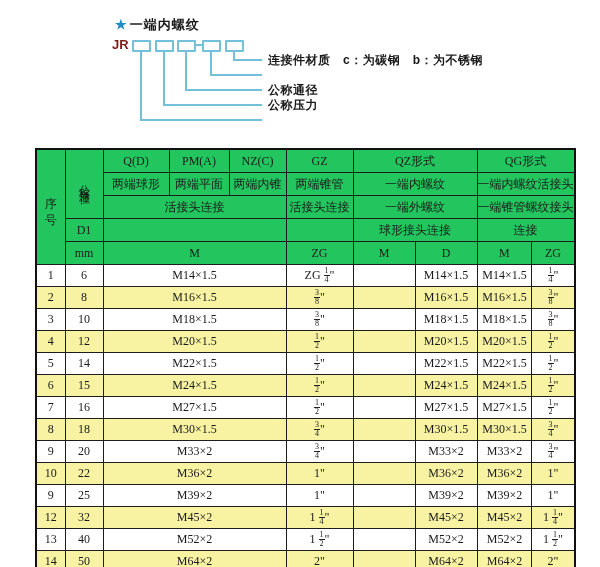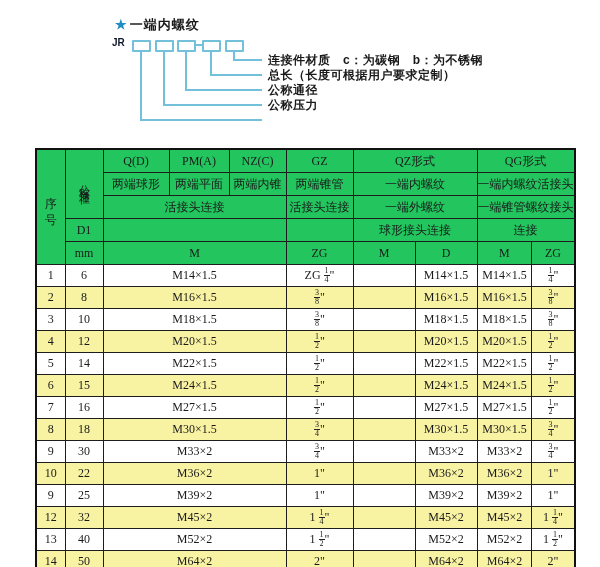--- a/index.html
+++ b/index.html
@@ -5,21 +5,21 @@
   html,body{margin:0;padding:0;background:#fff;}
   .page{position:relative;width:600px;height:567px;background:#fff;overflow:hidden;
         font-family:"Liberation Serif", serif;color:#1a1a1a;}
 
   
   .diagram{position:absolute;left:0;top:0;width:600px;height:145px;}
   .dg-head{position:absolute;left:115px;top:16px;font-family:"Liberation Sans",sans-serif;
            font-weight:bold;font-size:13px;letter-spacing:1px;}
   .dg-star{color:#1f8dc5;font-size:13px;margin-right:2px;}
   .dg-prefix{position:absolute;left:112px;top:37px;font-family:"Liberation Sans",sans-serif;
-             font-weight:bold;font-size:10px;color:#0f172a;}
+             font-weight:bold;font-size:13px;color:#7f1d1d;}
   .code-box{position:absolute;top:40px;width:15px;height:8px;border:2px solid #72c0da;border-radius:1px;}
   .dash-seg{position:absolute;top:44px;height:2px;background:#72c0da;}
   .lv{position:absolute;width:2px;background:#72c0da;}
   .lh{position:absolute;height:2px;background:#72c0da;}
   .dg-label{position:absolute;left:268px;font-family:"Liberation Sans",sans-serif;
             font-weight:bold;font-size:12px;white-space:nowrap;letter-spacing:0.5px;text-align:center;}
 
   
   .tbl-title{position:absolute;left:35px;top:124px;font-family:"DejaVu Serif",serif;
              font-weight:bold;font-style:italic;font-size:18px;letter-spacing:3px;}
@@ -63,21 +63,20 @@
     <div class="lv" style="left:163px;top:50px;height:54px"></div>
     <div class="lh" style="left:163px;top:104px;width:99px"></div>
     <div class="lv" style="left:185px;top:50px;height:39px"></div>
     <div class="lh" style="left:185px;top:89px;width:77px"></div>
     <div class="lv" style="left:210px;top:50px;height:24px"></div>
     <div class="lh" style="left:210px;top:74px;width:52px"></div>
     <div class="lv" style="left:233px;top:50px;height:9px"></div>
     <div class="lh" style="left:233px;top:59px;width:29px"></div>
 
     <div class="dg-label" style="top:52px">连接件材质　c：为碳钢　b：为不锈钢</div>
-    <div class="dg-label" style="top:67px">总长（长度可根据用户要求定制）</div>
     <div class="dg-label" style="top:82px">公称通径</div>
     <div class="dg-label" style="top:97px">公称压力</div>
   </div>
 
 
   <table class="main">
     <colgroup>
       <col style="width:29px">
         <col style="width:38px">
         <col style="width:66px">
@@ -207,21 +206,21 @@
           <td>18</td>
           <td colspan="3">M30×1.5</td>
           <td><span class="fr"><b>3</b><i>4</i></span>"</td>
           <td></td>
           <td>M30×1.5</td>
           <td>M30×1.5</td>
           <td><span class="fr"><b>3</b><i>4</i></span>"</td>
         </tr>
         <tr>
           <td>9</td>
-          <td>30</td>
+          <td>20</td>
           <td colspan="3">M33×2</td>
           <td><span class="fr"><b>3</b><i>4</i></span>"</td>
           <td></td>
           <td>M33×2</td>
           <td>M33×2</td>
           <td><span class="fr"><b>3</b><i>4</i></span>"</td>
         </tr>
         <tr>
           <td>10</td>
           <td>22</td>

